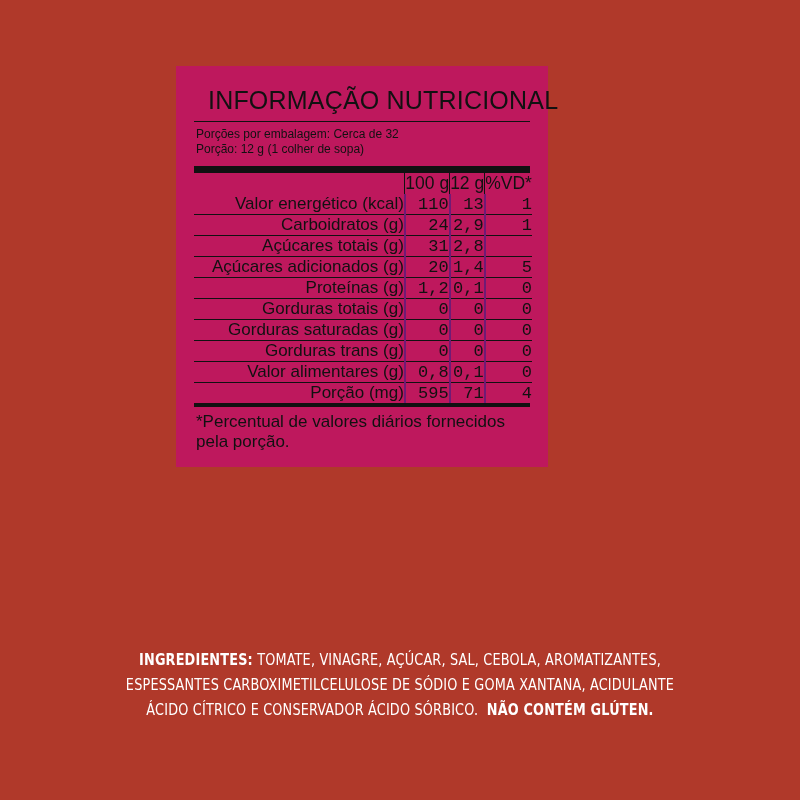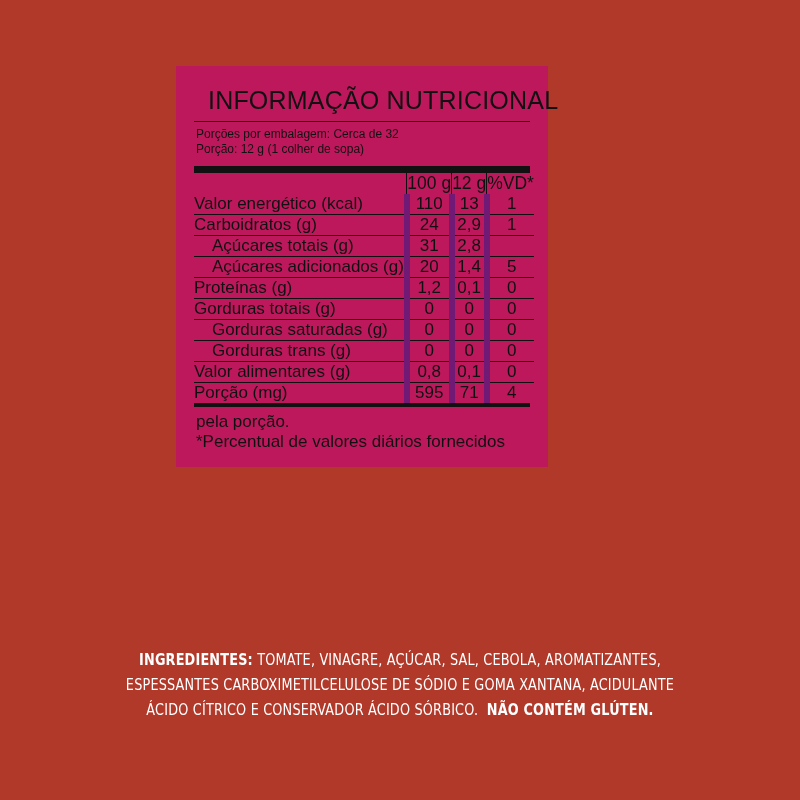--- a/index.html
+++ b/index.html
@@ -75,31 +75,32 @@
     font-weight: 700;
     padding: 1px 4px 2px 4px;
     border-left: 1px solid #111;
     white-space: nowrap;
     margin-left: 12px;
   }
   .hdr-row th.spacer {
     border-left: none;
   }
   .nm {
-    text-align: left;
+    text-align: right;
     padding: 3px 6px 3px 2px;
     white-space: nowrap;
   }
   .nm.indent { padding-left: 18px; }
   .val {
-    text-align: center;
-    border-left: 6px solid #701a75;
+    text-align: right;
+    border-left: 2px solid #701a75;
     padding: 3px 6px 3px 6px;
     white-space: nowrap;
     width: 52px;
+    font-family: Liberation Mono, monospace;
   }
   tr.data-row td {
     border-top: 1px solid #111;
   }
   tr.data-row:first-child td { border-top: none; }
 
   .footnote {
     font-size: 17px;
     color: #111;
     line-height: 1.22;
@@ -209,22 +210,22 @@
         <td class="val">595</td>
         <td class="val">71</td>
         <td class="val">4</td>
       </tr>
     </tbody>
   </table>
 
   <div class="rule-mid"></div>
 
   <div class="footnote">
+    <div>*Percentual de valores diários fornecidos</div>
     <div>pela porção.</div>
-    <div>*Percentual de valores diários fornecidos</div>
   </div>
 
 </div>
 
 <div id="ingredients">
   <div class="line">
     <b>INGREDIENTES:</b><span> TOMATE, VINAGRE, AÇÚCAR, SAL, CEBOLA, AROMATIZANTES,</span>
   </div>
   <div class="line">ESPESSANTES CARBOXIMETILCELULOSE DE SÓDIO E GOMA XANTANA, ACIDULANTE</div>
   <div class="line">

